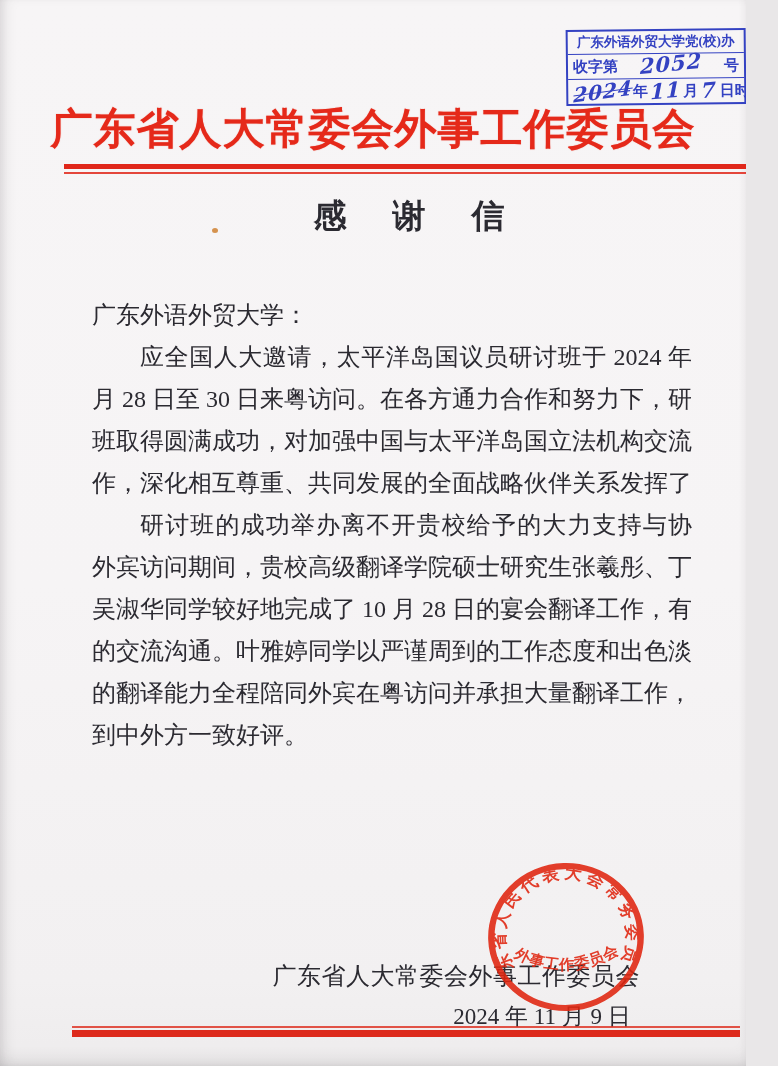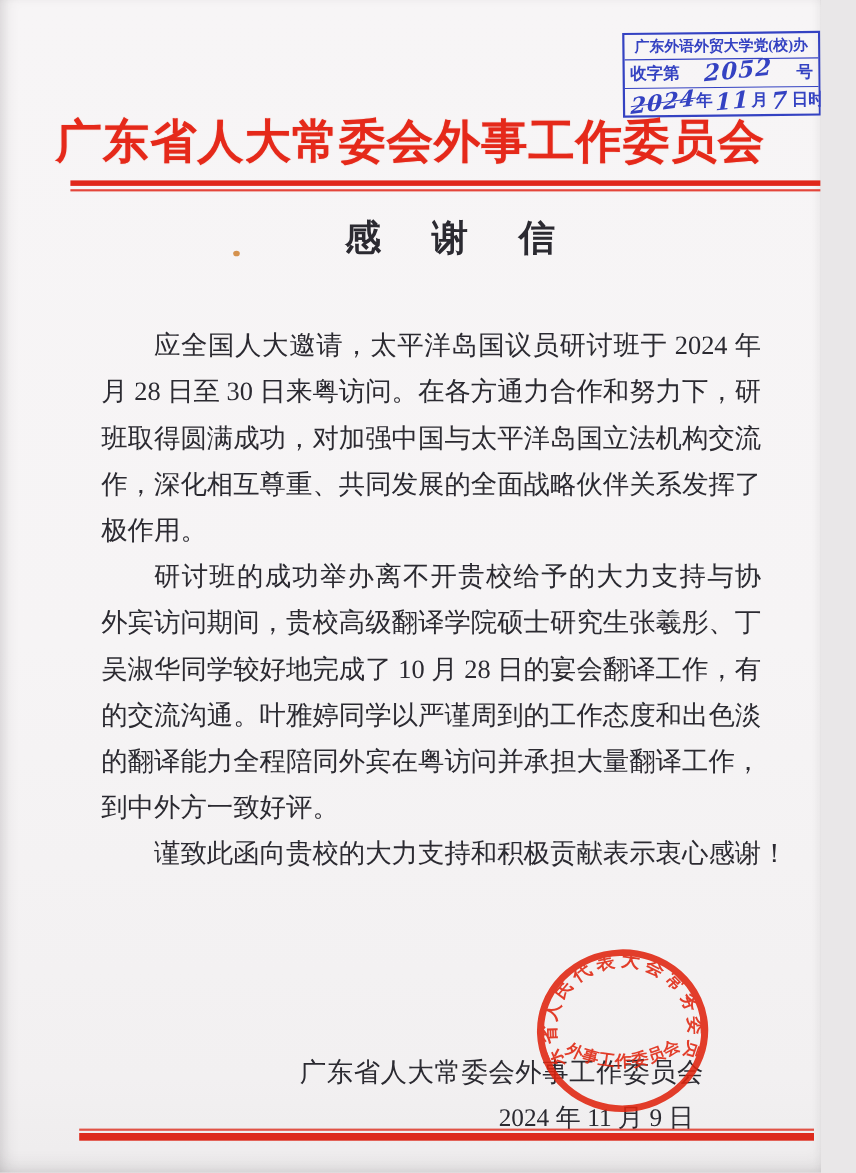--- a/index.html
+++ b/index.html
@@ -90,32 +90,31 @@
   <div class="rule-top">
     <div class="thick"></div>
     <div class="thin"></div>
   </div>
 
   <div class="letter-title">感谢信</div>
 
   <div class="speck"></div>
 
   <div class="body">
+    <div class="ln">广东外语外贸大学：</div>
     <div class="ln indent fill">应全国人大邀请，太平洋岛国议员研讨班于 2024 年 10</div>
     <div class="ln fill">月 28 日至 30 日来粤访问。在各方通力合作和努力下，研讨</div>
     <div class="ln fill">班取得圆满成功，对加强中国与太平洋岛国立法机构交流合</div>
     <div class="ln fill">作，深化相互尊重、共同发展的全面战略伙伴关系发挥了积</div>
-    <div class="ln">极作用。</div>
     <div class="ln indent fill">研讨班的成功举办离不开贵校给予的大力支持与协助。</div>
     <div class="ln fill">外宾访问期间，贵校高级翻译学院硕士研究生张羲彤、丁悦、</div>
     <div class="ln fill">吴淑华同学较好地完成了 10 月 28 日的宴会翻译工作，有力</div>
     <div class="ln fill">的交流沟通。叶雅婷同学以严谨周到的工作态度和出色淡定</div>
     <div class="ln fill">的翻译能力全程陪同外宾在粤访问并承担大量翻译工作，受</div>
     <div class="ln">到中外方一致好评。</div>
-    <div class="ln indent">谨致此函向贵校的大力支持和积极贡献表示衷心感谢！</div>
   </div>
 
   <div class="signature">广东省人大常委会外事工作委员会</div>
   <div class="date">2024 年 11 月 9 日</div>
 
   <svg class="seal" viewBox="0 0 150 150" preserveAspectRatio="none">
     <circle cx="75" cy="75" r="70" fill="none" stroke="#e0250f" stroke-width="6"></circle>
     <path id="sealOuterArc" d="M 26 105 A 57.5 57.5 0 1 1 124 105" fill="none"></path>
     <path id="sealInnerArc" d="M 24 92 Q 75 122 126 92" fill="none"></path>
     <text font-size="16" font-weight="700" fill="#e0250f" letter-spacing="4" font-family="Liberation Serif, serif">

